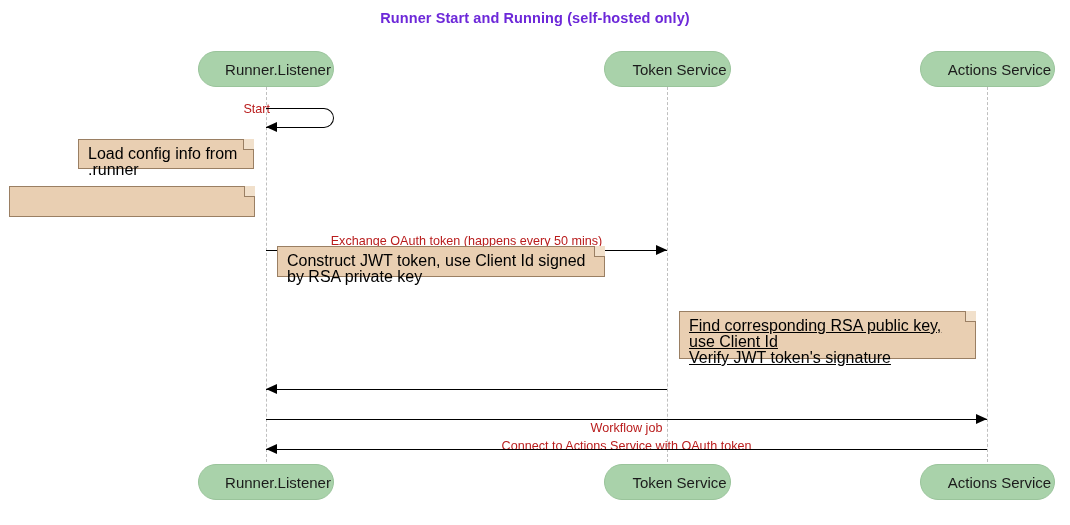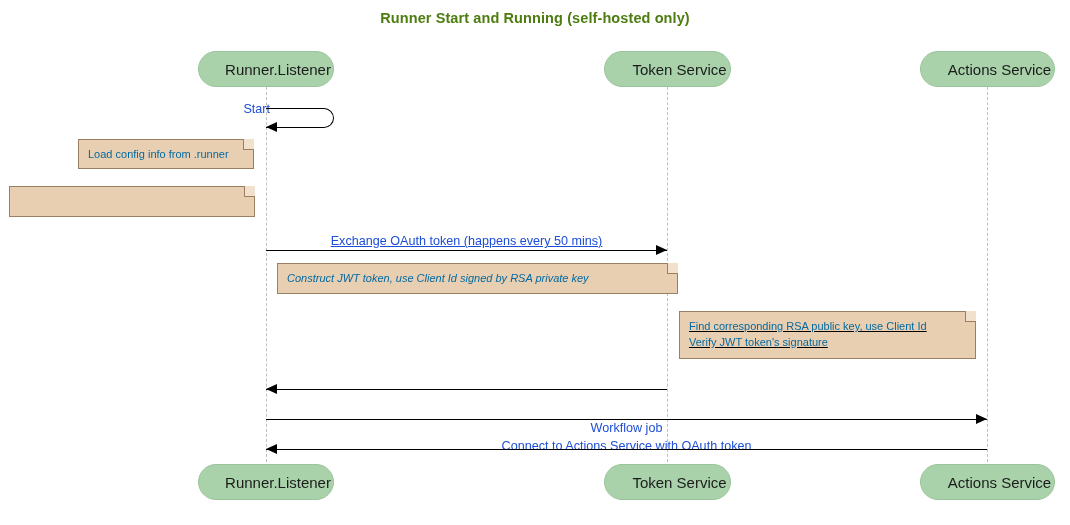--- a/index.html
+++ b/index.html
@@ -20,21 +20,21 @@
     background: #ffffff;
   }
   #title {
     position: absolute;
     left: 0;
     top: 10px;
     width: 1070px;
     text-align: center;
     font-size: 14.5px;
     font-weight: bold;
-    color: #4d7c0f;
+    color: #6d28d9;
     letter-spacing: 0.1px;
   }
   
   .participant {
     position: absolute;
     height: 36px;
     border-radius: 18px;
     background: #a9d2aa;
     border: 1px solid #9ac49b;
     display: flex;
@@ -56,22 +56,22 @@
   }
   
   .note {
     position: absolute;
     background: #e9cfb2;
     border: 1px solid #9a7f63;
     box-sizing: border-box;
     padding: 6px 9px;
   }
   .note .note-text {
-    font-size: 11px;
-    color: #0369a1;
+    font-size: 16px;
+    color: #000000;
     line-height: 16px;
     white-space: pre-line;
     display: block;
   }
   .note .dogear {
     position: absolute;
     top: -1px;
     right: -1px;
     width: 11px;
     height: 11px;
@@ -97,21 +97,21 @@
     border-left: 11px solid #000000;
   }
   .arrowhead.left {
     border-top: 5px solid transparent;
     border-bottom: 5px solid transparent;
     border-right: 11px solid #000000;
   }
   .msg-label {
     position: absolute;
     font-size: 12.6px;
-    color: #1d4ed8;
+    color: #b91c1c;
     white-space: nowrap;
     text-align: center;
     background: transparent;
   }
   
   .selfloop {
     position: absolute;
     border: 1.4px solid #000000;
     border-left: none;
     border-top-right-radius: 11px;
@@ -151,21 +151,21 @@
   </div>
 
   <div class="note" style="left:9px; top:186px; width:246px; height:31px;">
     <span class="dogear"></span>
   </div>
 
   <div class="msg-label" style="left:266px; top:234px; width:401px;text-decoration:underline;">Exchange OAuth token (happens every 50 mins)</div>
   <div class="msg" style="left:266px; top:250px; width:401px;"></div>
   <div class="arrowhead right" style="left:656px; top:245px;"></div>
 
-  <div class="note" style="left:277px; top:263px; width:401px; height:31px;font-style:italic;">
+  <div class="note" style="left:277px; top:246px; width:328px; height:31px;">
     <span class="dogear"></span>
     <span class="note-text">Construct JWT token, use Client Id signed by RSA private key</span>
   </div>
 
   <div class="note" style="left:679px; top:311px; width:297px; height:48px;text-decoration:underline;">
     <span class="dogear"></span>
     <span class="note-text">Find corresponding RSA public key, use Client Id
 Verify JWT token's signature</span>
   </div>
 

